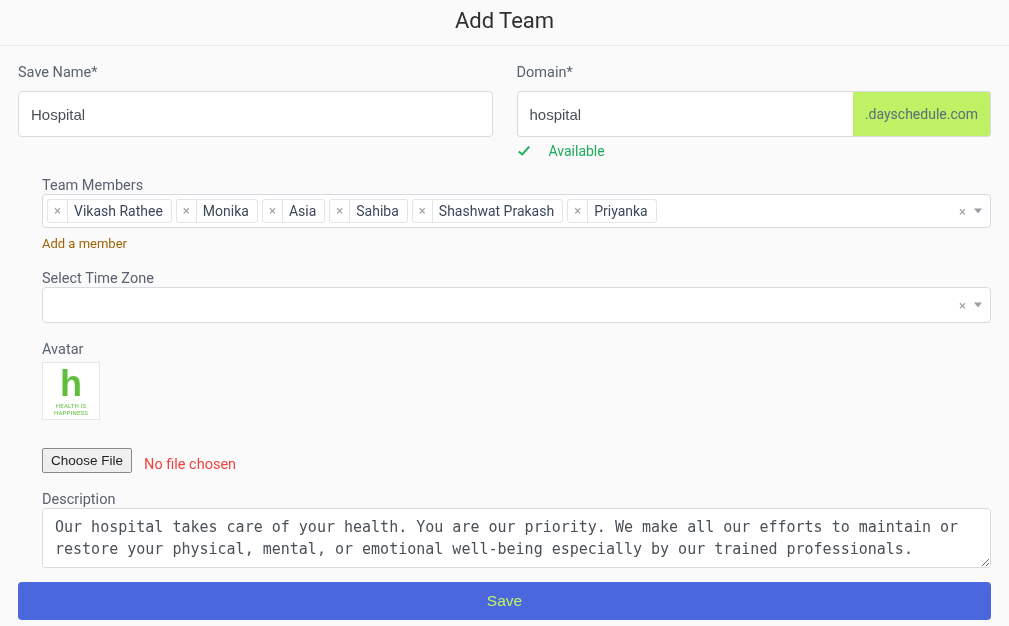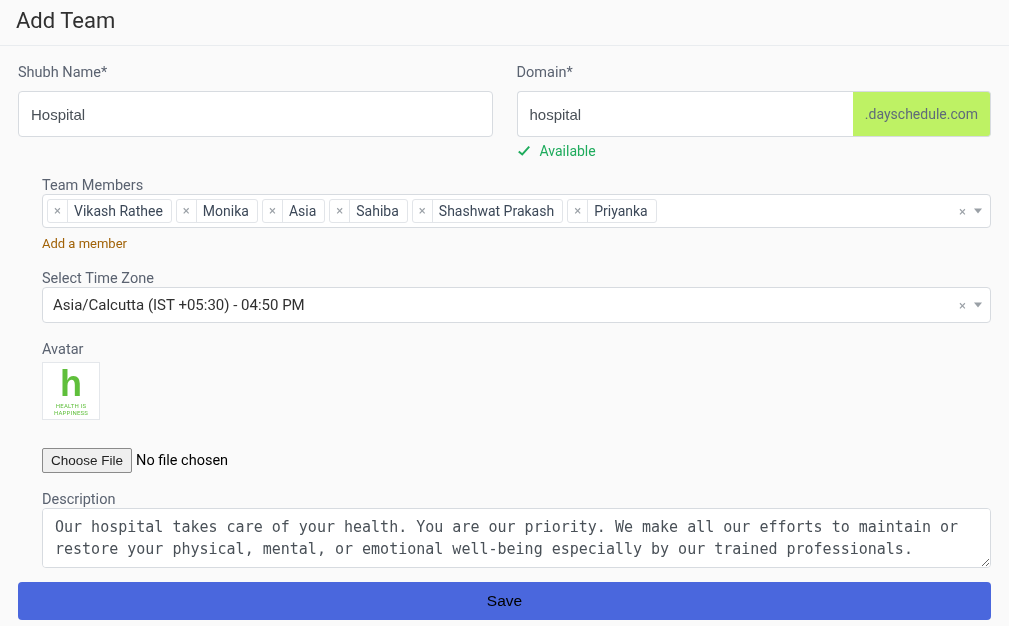--- a/index.html
+++ b/index.html
@@ -1,36 +1,36 @@
 <!DOCTYPE html>
 <html><head>
 <meta charset="utf-8">
 <style>
   * { box-sizing: border-box; }
   html, body { margin:0; padding:0; background:#fafafa; font-family: "Segoe UI", -apple-system, BlinkMacSystemFont, Roboto, sans-serif; color:#3c4858; }
   .page { width:1009px; min-height:626px; background:#fafafa; }
-  .header { padding:8px 16px 12px 16px; border-bottom:1px solid #e9ecef; }
+  .header { padding:8px 16px 12px 16px; border-bottom:1px solid #e9ecef;text-align:center; }
   .header h1 { margin:0; font-size:22px; font-weight:400; color:#303030; }
   .form-area { padding:18px 18px 8px 18px; }
   .row { display:flex; gap:24px; }
   .col { flex:1; display:flex; flex-direction:column; }
   .label { font-size:14.5px; color:#5a6270; margin-bottom:10px; }
   .input {
     width:100%; height:36px; border:1px solid #d7dbe0; border-radius:4px;
     padding:22px 12px; font-size:15px; color:#495057; background:#fff;
   }
   .domain-group { display:flex; }
   .domain-group .input { border-top-right-radius:0; border-bottom-right-radius:0; border-right:0; }
   .domain-suffix {
     display:flex; align-items:center; padding:0 12px;
     background:#bef264; color:#5f6b7a; font-size:14px;
     border:1px solid #d7dbe0; border-left:0;
     border-top-right-radius:4px; border-bottom-right-radius:4px; white-space:nowrap;
   }
-  .available { margin-top:6px; color:#1eab5c; font-size:14px; display:flex; align-items:center; gap:9px; }
+  .available { margin-top:6px; color:#1eab5c; font-size:14px; display:flex; align-items:center; gap:18px; }
   .available .check { width:14px; height:14px; }
   .section { margin-top:16px;margin-left:24px; }
   .multiselect {
     width:100%; border:1px solid #d7dbe0; border-radius:4px; background:#fff;
     padding:4px 54px 4px 4px; display:flex; flex-wrap:wrap; gap:4px;
     position:relative; min-height:32px; align-items:center;
   }
   .tag {
     display:flex; align-items:center; background:#fff; border:1px solid #e2e5e9;
     border-radius:3px; padding:0 8px 0 0; font-size:14px; color:#3c4858; line-height:22px;
@@ -54,47 +54,47 @@
   }
   .avatar-box {
     width:58px; height:58px; border:1px solid #e4e7eb; background:#fff;
     display:flex; align-items:center; justify-content:center; margin-top:4px; overflow:hidden;
   }
   .avatar-letter {
     font-size:36px; font-weight:700; color:#5fbf3b; font-family:sans-serif;
     line-height:1; position:relative;
   }
   .avatar-caption { font-size:6px; color:#5fbf3b; text-align:center; letter-spacing:0.2px; }
-  .file-row { display:flex; align-items:center; gap:4px; margin-top:28px; }
+  .file-row { display:flex; align-items:flex-end; gap:12px; margin-top:28px; }
   .choose-btn {
     background:#efefef; border:1px solid #8a8a8a; border-radius:2px;
     padding:4px 8px; font-size:13.5px; cursor:pointer; color:#222;
   }
-  .file-status { color:#000000; font-size:14.5px; }
+  .file-status { color:#ef4444; font-size:14.5px; }
   textarea.input { height:60px; padding:8px 12px; resize:both; line-height:1.45; }
   .save-btn {
-    width:100%; background:#4a67dd; color:#000000; border:none;
+    width:100%; background:#4a67dd; color:#bef264; border:none;
     border-radius:4px; padding:10px 0; font-size:15.5px; cursor:pointer; margin-top:10px;
     margin-bottom:8px;
   }
 </style>
 </head>
 <body>
 
 <div class="page">
 
   <div class="header">
     <h1>Add Team</h1>
   </div>
 
   <div class="form-area">
 
     <div class="row">
       <div class="col">
-        <span class="label">Shubh Name*</span>
+        <span class="label">Save Name*</span>
         <input class="input" type="text" value="Hospital" style="">
       </div>
       <div class="col">
         <span class="label">Domain*</span>
         <div class="domain-group">
           <input class="input" type="text" value="hospital" style="">
           <span class="domain-suffix">.dayschedule.com</span>
         </div>
         <div class="available">
           <svg class="check" viewBox="0 0 16 16">
@@ -136,21 +136,20 @@
           <span class="ms-clear">×</span>
           <span class="ms-caret"></span>
         </div>
       </div>
       <a class="link-small">Add a member</a>
     </div>
 
     <div class="section">
       <span class="label">Select Time Zone</span>
       <div class="select">
-        <span>Asia/Calcutta  (IST +05:30)   -   04:50 PM</span>
         <div class="ms-controls">
           <span class="ms-clear">×</span>
           <span class="ms-caret"></span>
         </div>
       </div>
     </div>
 
     <div class="section">
       <span class="label">Avatar</span>
       <div class="avatar-box">

